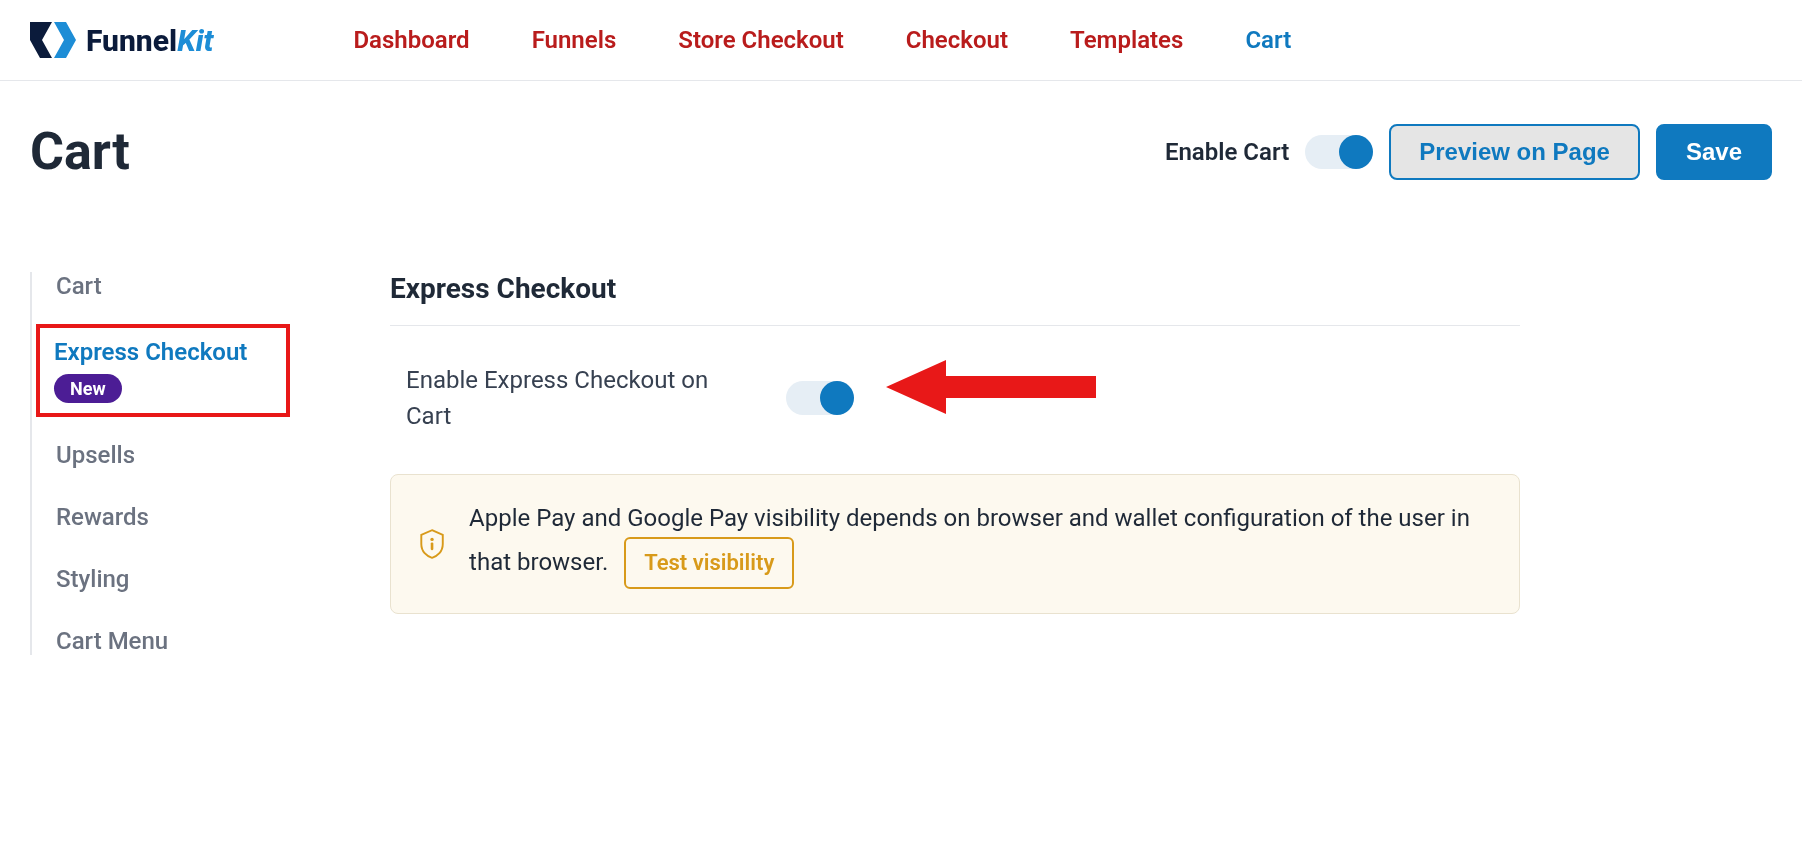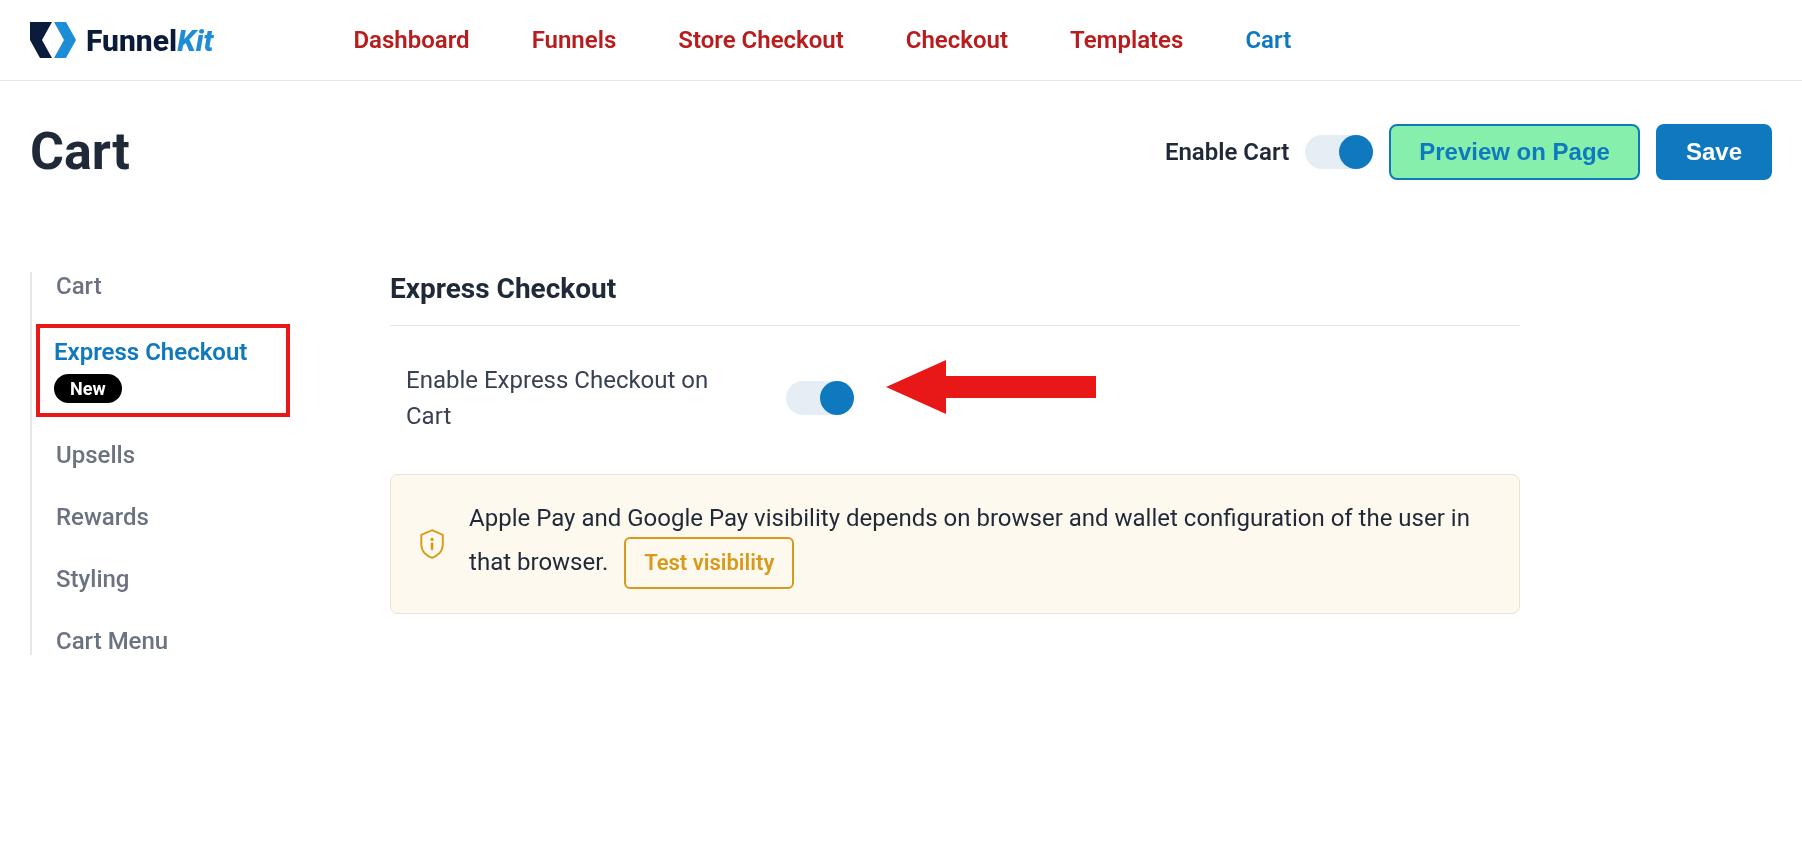--- a/index.html
+++ b/index.html
@@ -78,21 +78,21 @@
   }
   .toggle.on .knob { right: 0px; }
   .btn {
     font-size: 24px;
     font-weight: 700;
     padding: 12px 28px;
     border-radius: 8px;
     cursor: pointer;
     border: 2px solid #0f79bf;
   }
-  .btn-outline { background: #86efac; color: #0f79bf; }
+  .btn-outline { background: #e5e5e5; color: #0f79bf; }
   .btn-primary { background: #0f79bf; color: #ffffff; border-color: #0f79bf; }
 
   .content {
     display: flex;
     padding: 60px 30px 0 30px;
     gap: 100px;
   }
   .sidebar {
     width: 260px;
     border-left: 2px solid #e5e7eb;
@@ -109,21 +109,21 @@
   }
   .sidebar-item.active-wrapper {
     border: 4px solid #e81818;
     padding: 10px 14px;
     margin-left: -20px;
     margin-top: -10px;
     margin-bottom: -10px;
   }
   .badge {
     display: inline-block;
-    background: #000000;
+    background: #4c1d95;
     color: #fff;
     font-size: 18px;
     font-weight: 700;
     padding: 4px 16px;
     border-radius: 999px;
     margin-top: 8px;
   }
 
   .main {
     flex: 1;

